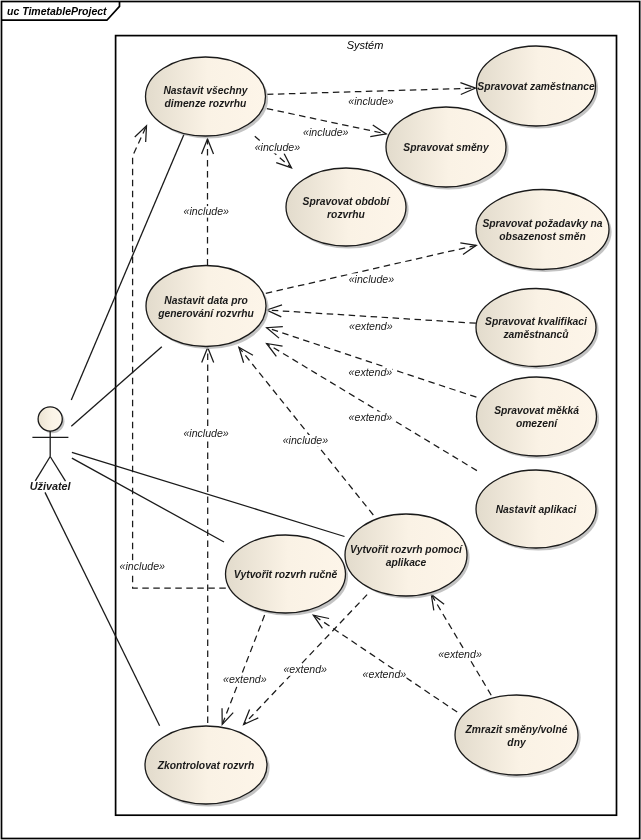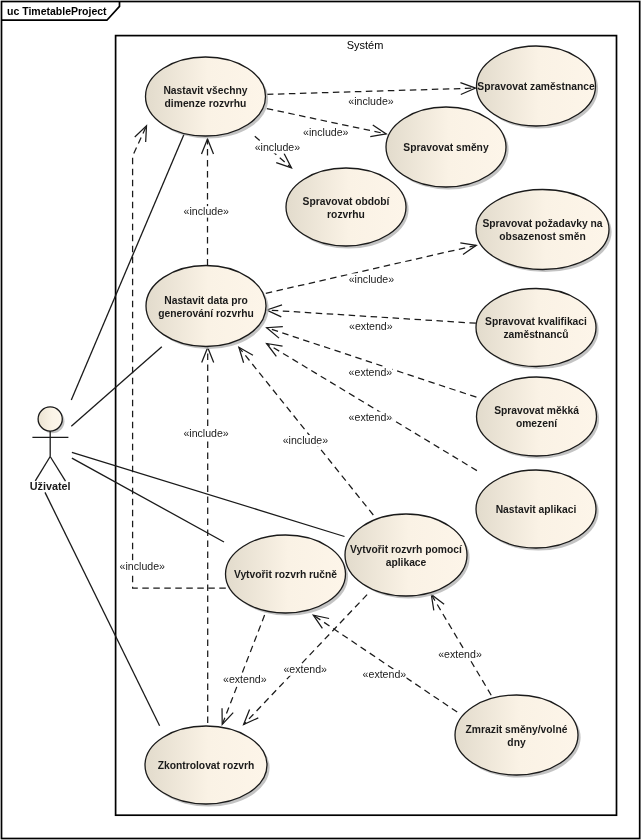--- a/index.html
+++ b/index.html
@@ -1,18 +1,18 @@
 <!DOCTYPE html>
 <html><head>
 <meta charset="utf-8">
 <title>uc TimetableProject</title>
 <style>
   html,body{margin:0;padding:0;background:#ffffff;}
   body{width:641px;height:840px;overflow:hidden;font-family:"Liberation Sans",sans-serif;}
-  #stage{position:relative;width:641px;height:840px;background:#fff;}
+  #stage{position:relative;width:641px;height:840px;background:#fff;font-style:italic;}
   svg#diagram{display:block;position:absolute;left:0;top:0;}
   .uc-text{font-family:"Liberation Sans",sans-serif;font-weight:bold;font-size:10.3px;fill:#1a1a1a;}
   .frame-title{font-family:"Liberation Sans",sans-serif;font-weight:bold;font-size:10.5px;fill:#000000;}
   .sys-title{font-family:"Liberation Sans",sans-serif;font-weight:normal;font-size:11px;fill:#000000;}
   .stereo-text{font-family:"Liberation Sans",sans-serif;font-weight:normal;font-size:10.6px;fill:#1a1a1a;}
   .actor-text{font-family:"Liberation Sans",sans-serif;font-weight:bold;font-size:10.8px;fill:#1a1a1a;}
 </style>
 </head>
 <body>
 

